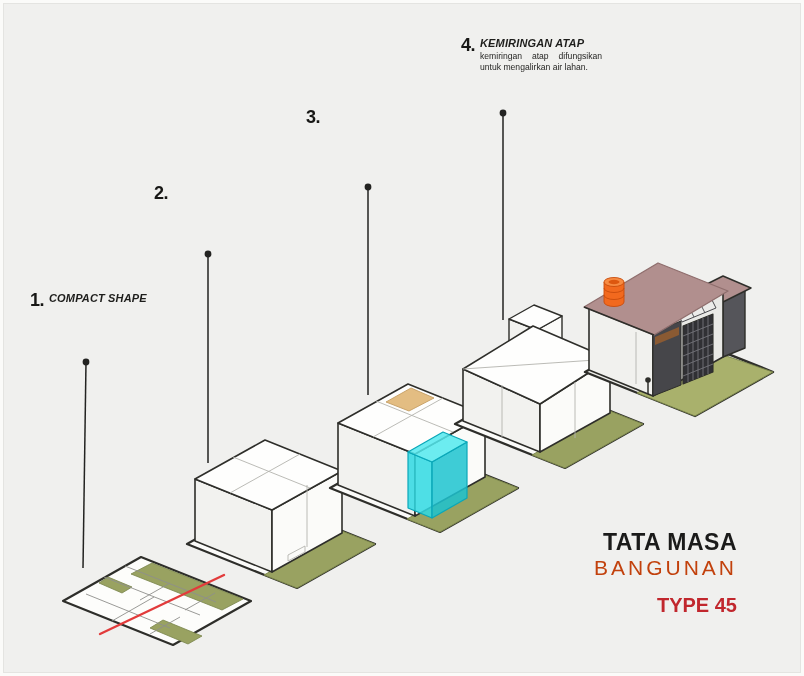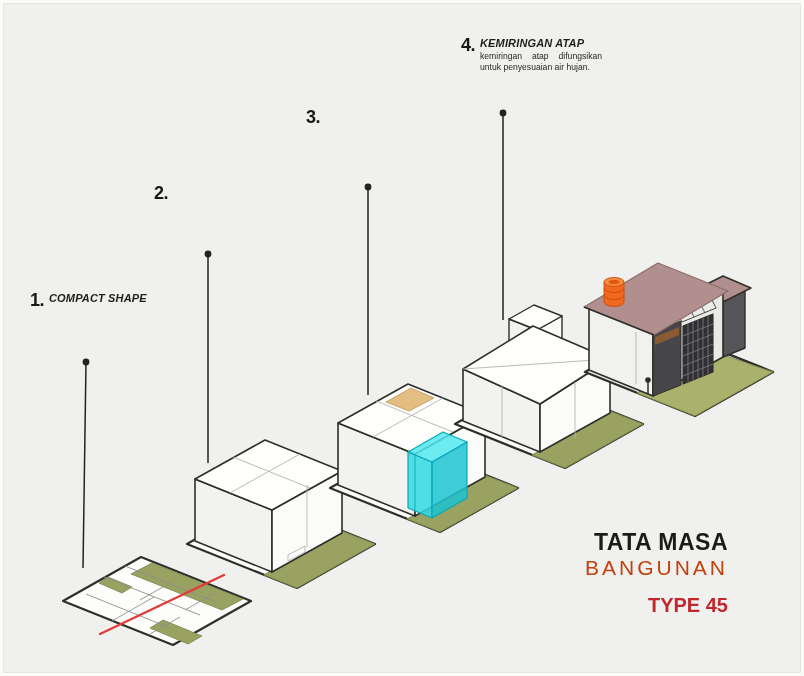--- a/index.html
+++ b/index.html
@@ -8,21 +8,21 @@
     background:var(--c-bg,#f0f0ee);
     font-family:"Liberation Sans",sans-serif;
     box-shadow: inset 0 0 0 3px #fbfbf9, inset 0 0 0 4px #e4e4e1;
   }
   .scene{position:absolute;left:0;top:0;}
   .ann{position:absolute;display:flex;gap:5px;}
   .ann-num{font-size:18px;font-weight:700;line-height:0.95;color:#171715;letter-spacing:-0.5px;}
   .ann-content{flex:1;}
   .ann-title{font-size:11px;font-weight:700;font-style:italic;color:#1d1d1b;letter-spacing:0.15px;margin-bottom:2px;}
   .ann-body{font-size:8.6px;line-height:1.33;color:#262624;text-align:justify;}
-  .title-block{position:absolute;right:76px;top:531px;text-align:right;}
+  .title-block{position:absolute;right:67px;top:531px;text-align:right;}
   .tb-primary{font-size:23px;font-weight:700;color:#1b1b1a;letter-spacing:0.5px;line-height:1;}
   .tb-secondary{font-size:21px;font-weight:400;color:#c2410c;letter-spacing:3px;line-height:1;margin-top:3px;}
   .tb-type{font-size:20px;font-weight:700;color:var(--c-type-red,#c1272d);line-height:1;margin-top:17px;}
   svg *{vector-effect:non-scaling-stroke;}
 </style>
 </head>
 <body>
 
 <div class="canvas">
 
@@ -177,21 +177,21 @@
   </div>
 
   <div class="ann" style="left:306px;top:109px;width:158px;">
     <div class="ann-num">3.</div>
   </div>
 
   <div class="ann" style="left:461px;top:37px;width:150px;">
     <div class="ann-num">4.</div>
     <div class="ann-content">
       <div class="ann-title">KEMIRINGAN ATAP</div>
-      <div class="ann-body" style="width:122px;">kemiringan atap difungsikan untuk penyesuaian air hujan.</div>
+      <div class="ann-body" style="width:122px;">kemiringan atap difungsikan untuk mengalirkan air lahan.</div>
     </div>
   </div>
 
   <div class="title-block">
     <div class="tb-primary">TATA MASA</div>
     <div class="tb-secondary">BANGUNAN</div>
     <div class="tb-type">TYPE 45</div>
   </div>
 
 </div>

